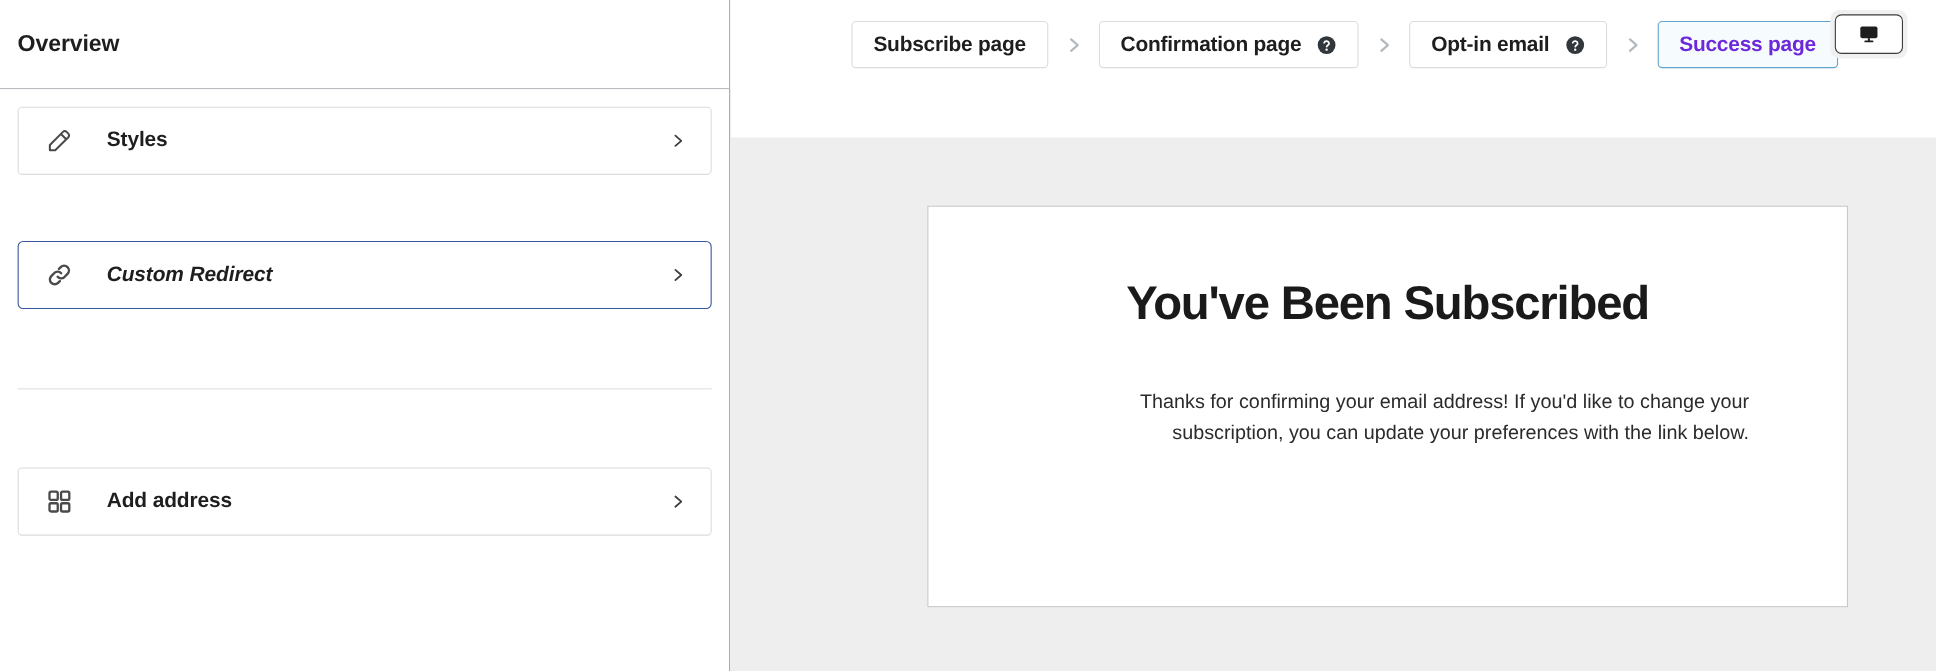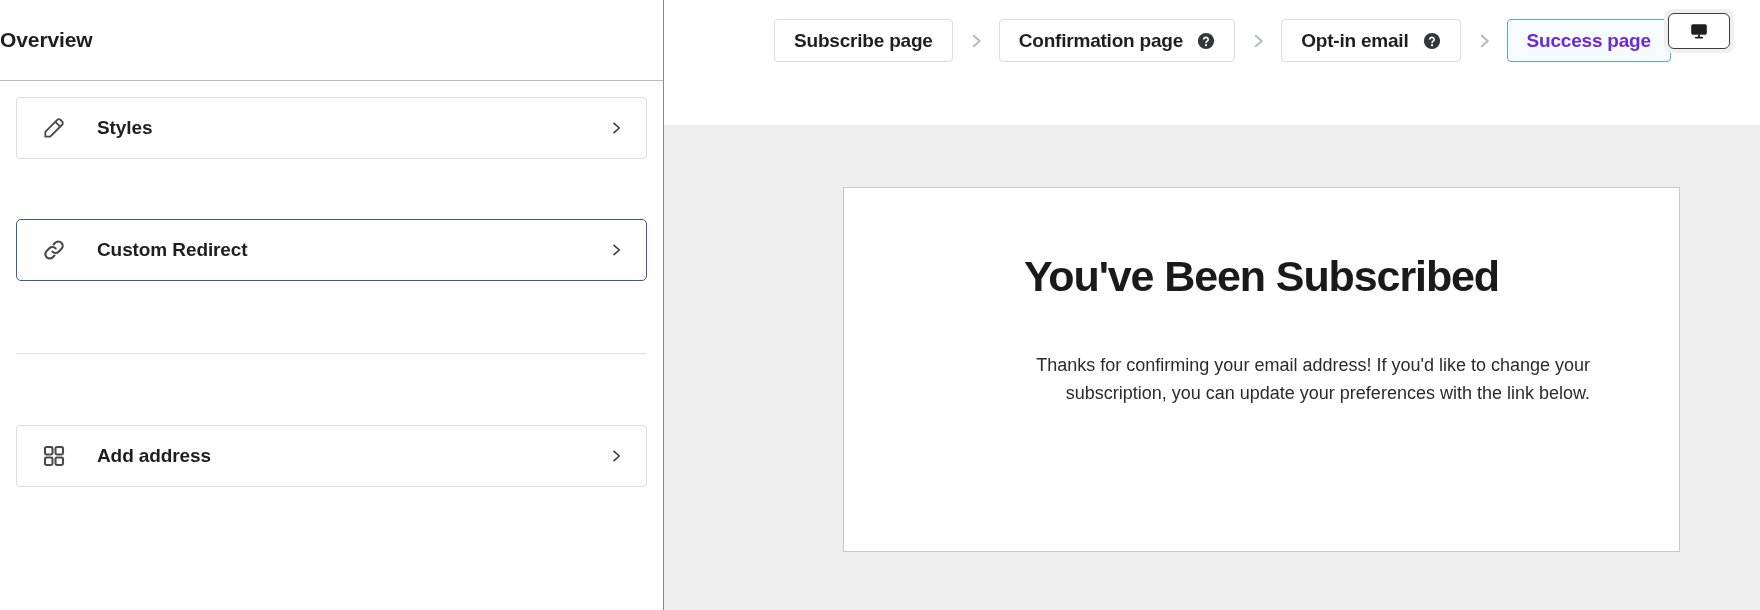--- a/index.html
+++ b/index.html
@@ -29,20 +29,21 @@
     border-right: 1px solid #8a8a8a;
     display: flex;
     flex-direction: column;
     flex: 0 0 664px;
   }
 
   .sidebar-header {
     height: 81px;
     display: flex;
     align-items: center;
+    padding-left: 16px;
     border-bottom: 1px solid #b9bcc0;
   }
 
   .sidebar-title {
     font-size: 21px;
     font-weight: 600;
     color: #1e1e1e;
     letter-spacing: -0.1px;
   }
 
@@ -61,20 +62,21 @@
     display: flex;
     align-items: center;
     padding: 0 22px 0 24px;
     cursor: pointer;
     position: relative;
   }
 
   .nav-card.selected {
     border: 1.5px solid #3858a0;
     border-radius: 5px;
+    font-style: italic;
   }
 
   .nav-card + .nav-card { margin-top: 16px; }
 
   .nav-icon {
     width: 26px;
     height: 26px;
     flex: 0 0 26px;
     display: flex;
     align-items: center;

